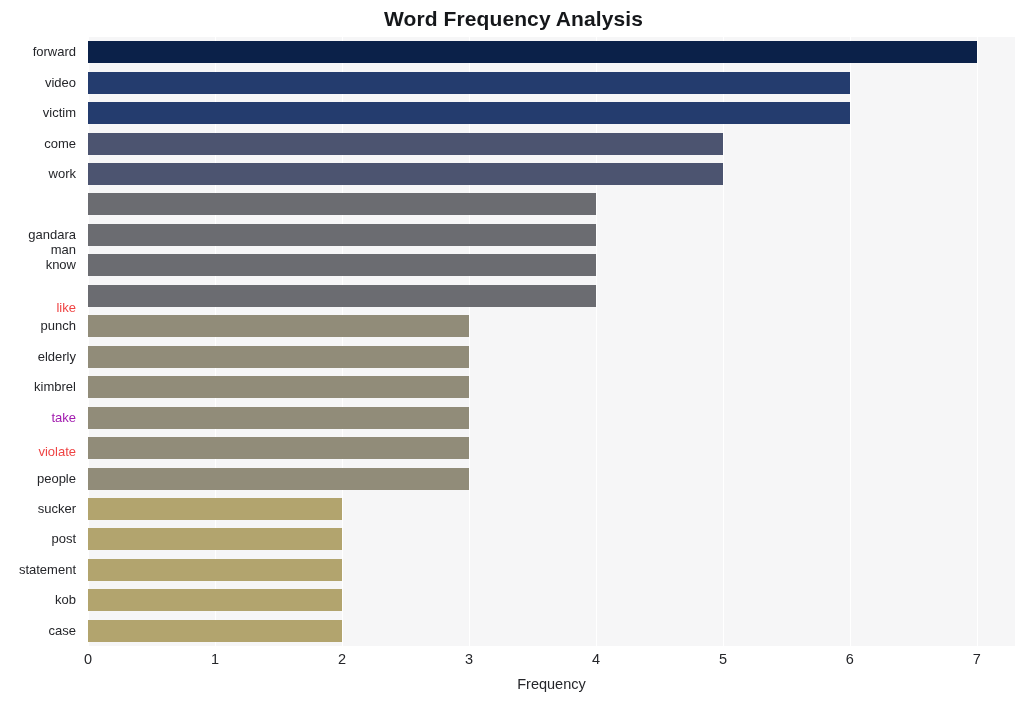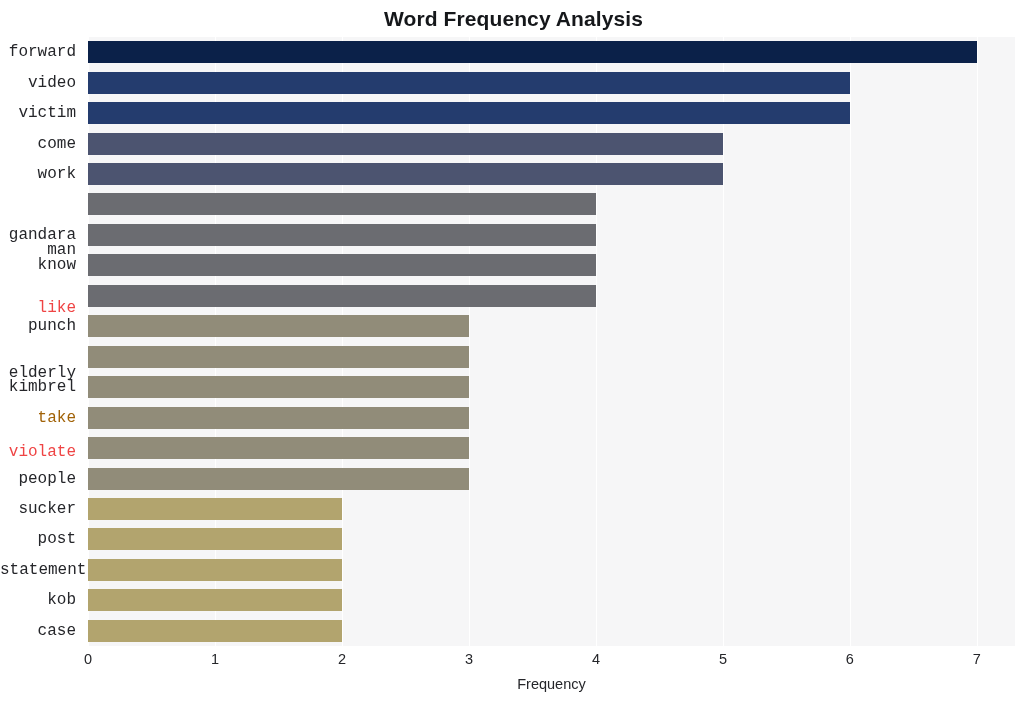--- a/index.html
+++ b/index.html
@@ -65,25 +65,24 @@
     left: 0;
     top: 0;
     height: 22px;
   }
 
   
   .ytick {
     position: absolute;
     right: 1023px;           
     text-align: right;
-    font-size: 16px;
+    font-size: 13px;
     color: #25262a;
     white-space: nowrap;
     line-height: 22px;
-    font-family: Liberation Mono, monospace;
   }
   #y-tick-layer {
     position: absolute;
     left: 0;
     top: 37px;
     width: 82px;
     height: 609px;
   }
   #y-tick-layer .ytick {
     right: 6px;
@@ -206,23 +205,23 @@
       <div class="ytick" style="top: 4px; color: rgb(37, 38, 42);">forward</div>
       <div class="ytick" style="top: 35px; color: rgb(37, 38, 42);">video</div>
       <div class="ytick" style="top: 65px; color: rgb(37, 38, 42);">victim</div>
       <div class="ytick" style="top: 96px; color: rgb(37, 38, 42); margin-left: 12px;">come</div>
       <div class="ytick" style="top: 126px; color: rgb(37, 38, 42);">work</div>
       <div class="ytick" style="top: 156px; color: rgb(37, 38, 42); margin-top: 46px;">man</div>
       <div class="ytick" style="top: 187px; color: rgb(37, 38, 42);">gandara</div>
       <div class="ytick" style="top: 217px; color: rgb(37, 38, 42);">know</div>
       <div class="ytick" style="top: 260px; color: #ef4444;">like</div>
       <div class="ytick" style="top: 278px; color: rgb(37, 38, 42);">punch</div>
-      <div class="ytick" style="top: 325px; color: rgb(37, 38, 42);">elderly</div>
+      <div class="ytick" style="top: 309px; color: rgb(37, 38, 42);">elderly</div>
       <div class="ytick" style="top: 339px; color: rgb(37, 38, 42);">kimbrel</div>
-      <div class="ytick" style="top: 370px; color: #a16207;">take</div>
+      <div class="ytick" style="top: 370px; color: #a21caf;">take</div>
       <div class="ytick" style="top: 404px; color: #ef4444; padding-left: 20px;">violate</div>
       <div class="ytick" style="top: 431px; color: rgb(37, 38, 42);">people</div>
       <div class="ytick" style="top: 461px; color: rgb(37, 38, 42);">sucker</div>
       <div class="ytick" style="top: 491px; color: rgb(37, 38, 42);">post</div>
       <div class="ytick" style="top: 522px; color: rgb(37, 38, 42); padding-left: 43px;">statement</div>
       <div class="ytick" style="top: 552px; color: rgb(37, 38, 42);">kob</div>
       <div class="ytick" style="top: 583px; color: rgb(37, 38, 42);">case</div>
     </div>
 
   <div id="x-tick-layer">

